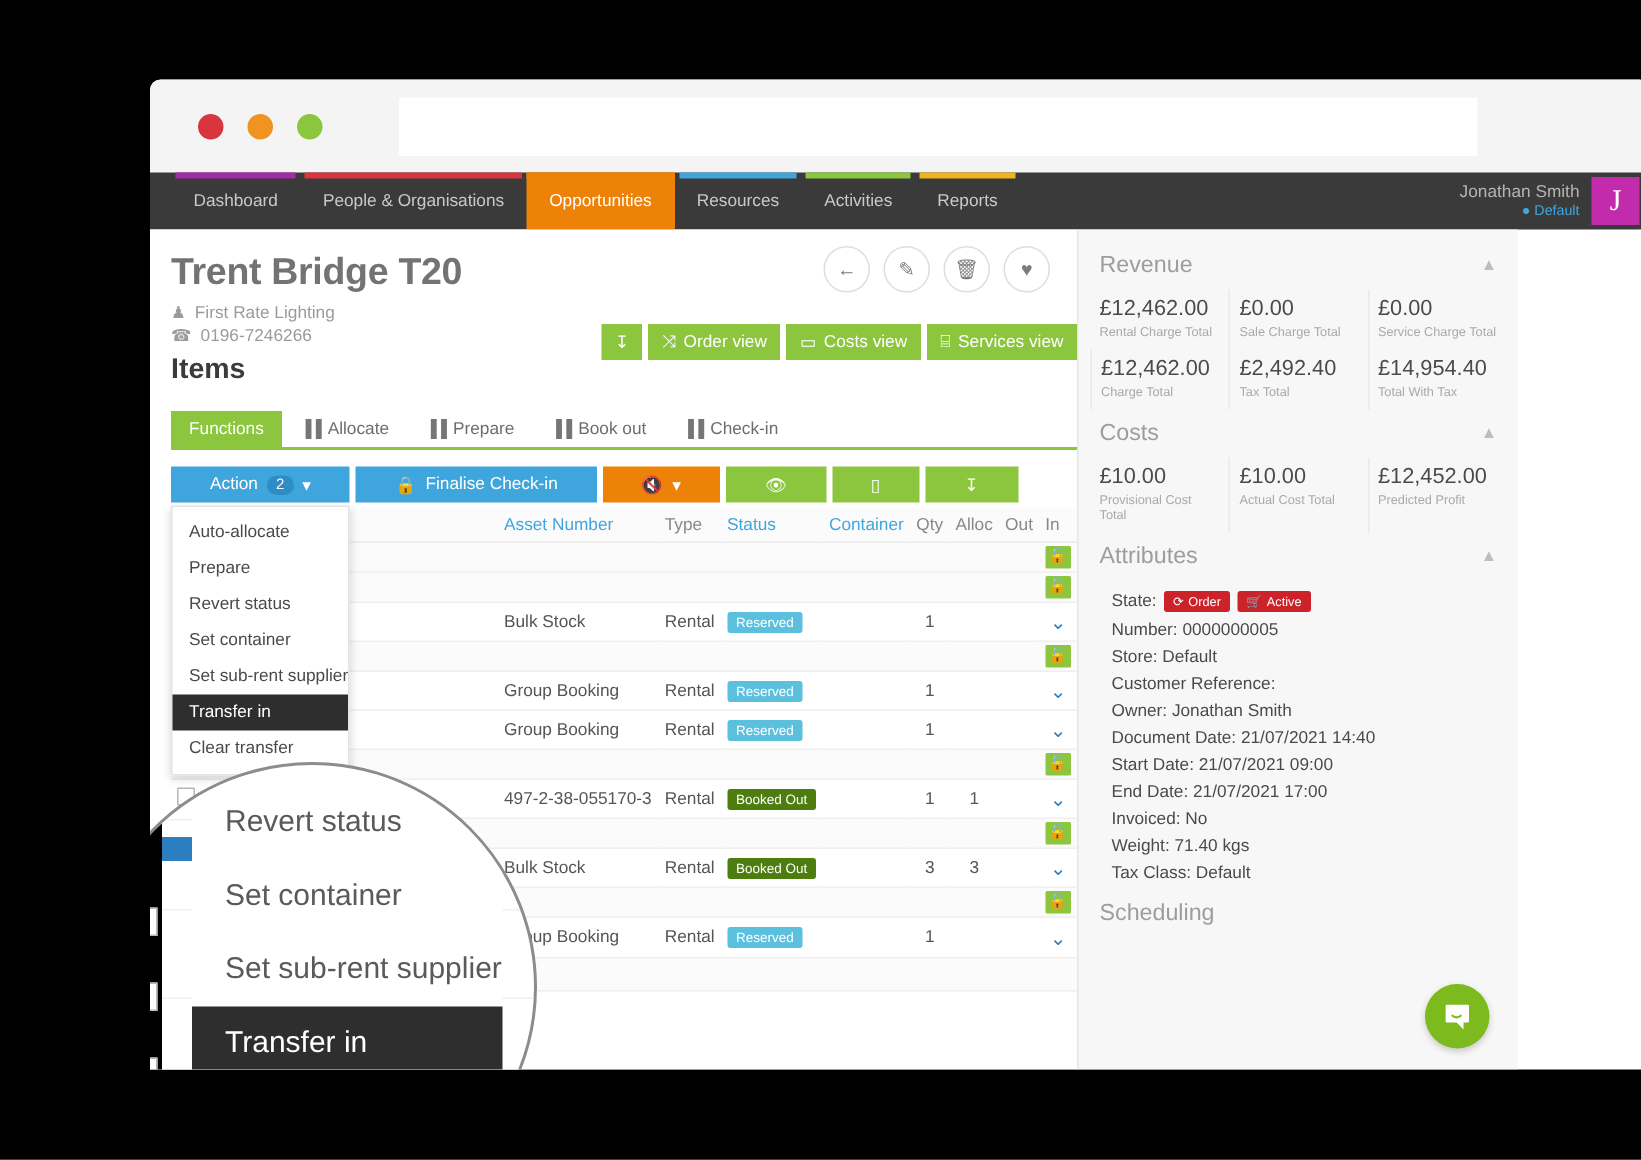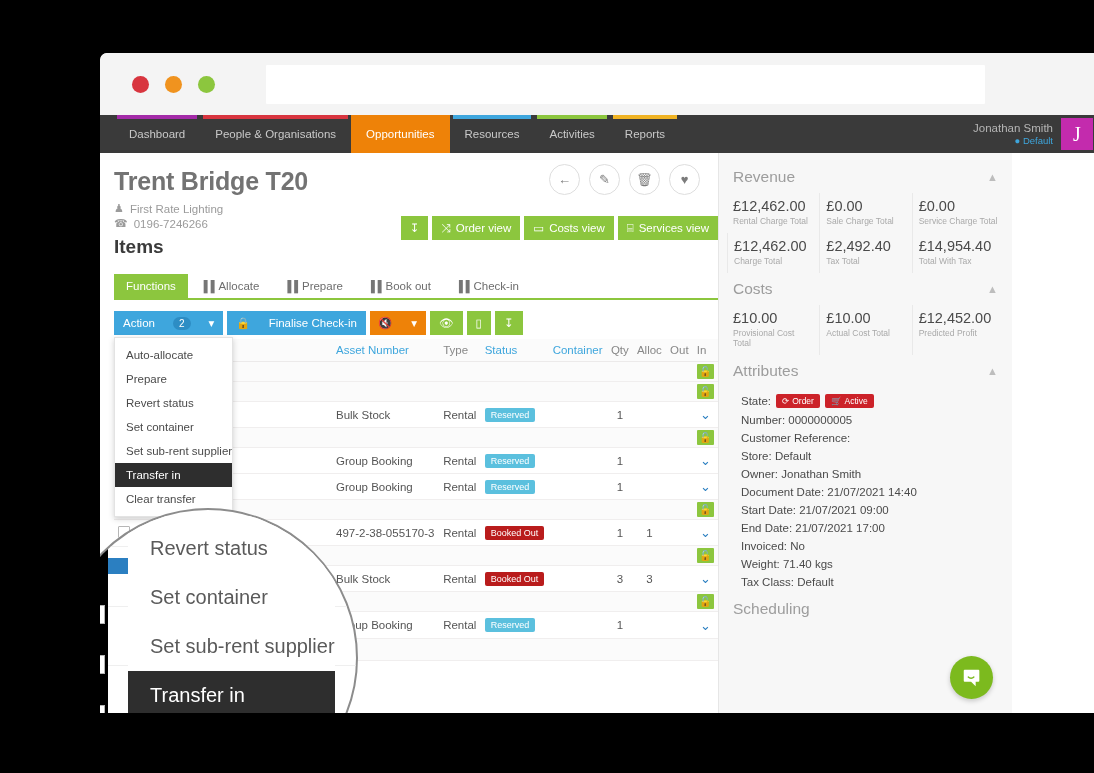--- a/index.html
+++ b/index.html
@@ -166,22 +166,22 @@
   .tab .bars { letter-spacing: -1px; font-size: 11px; color: #767676; }
   
   .actionbar {
     margin-top: 11px;
     display: flex;
     gap: 4px;
     position: relative;
   }
   .abtn {
     font-size: 11.5px; color: #fff;
-    padding: 5px 9px;
-    display: flex; align-items: center; gap: 18px;
+    padding: 5px 26px;
+    display: flex; align-items: center; gap: 6px;
     cursor: pointer;
     white-space: nowrap;
   }
   .abtn.blue { background: #3ea6dd; }
   .abtn.orange { background: #ee8208; }
   .abtn.green { background: #8cc63e; }
   .badge-count {
     background: #2d8dc4;
     border-radius: 10px;
     padding: 1px 6px;
@@ -239,21 +239,21 @@
     border-radius: 1px;
   }
   .pill {
     display: inline-block;
     color: #fff; font-size: 9px;
     padding: 2px 6px;
     border-radius: 2px;
     white-space: nowrap;
   }
   .pill.res { background: #5bc0de; }
-  .pill.out { background: #b91c1c; }
+  .pill.out { background: #4d7c0f; }
   .lock {
     display: inline-block;
     background: #8cc63e;
     color: #fff;
     width: 17px; height: 15px;
     text-align: center;
     line-height: 15px;
     font-size: 10px;
     border-radius: 1px;
   }
@@ -761,22 +761,22 @@
           <span class="state-pill">
             <span>⟳</span>
             <span>Order</span>
           </span>
           <span class="state-pill">
             <span>🛒</span>
             <span>Active</span>
           </span>
         </div>
         <div class="attr">Number: 0000000005</div>
+        <div class="attr">Store: Default</div>
         <div class="attr">Customer Reference:</div>
-        <div class="attr">Store: Default</div>
         <div class="attr">Owner: Jonathan Smith</div>
         <div class="attr">Document Date: 21/07/2021 14:40</div>
         <div class="attr">Start Date: 21/07/2021 09:00</div>
         <div class="attr">End Date: 21/07/2021 17:00</div>
         <div class="attr">Invoiced: No</div>
         <div class="attr">Weight: 71.40 kgs</div>
         <div class="attr">Tax Class: Default</div>
       </div>
 
       <div class="sect-head">

